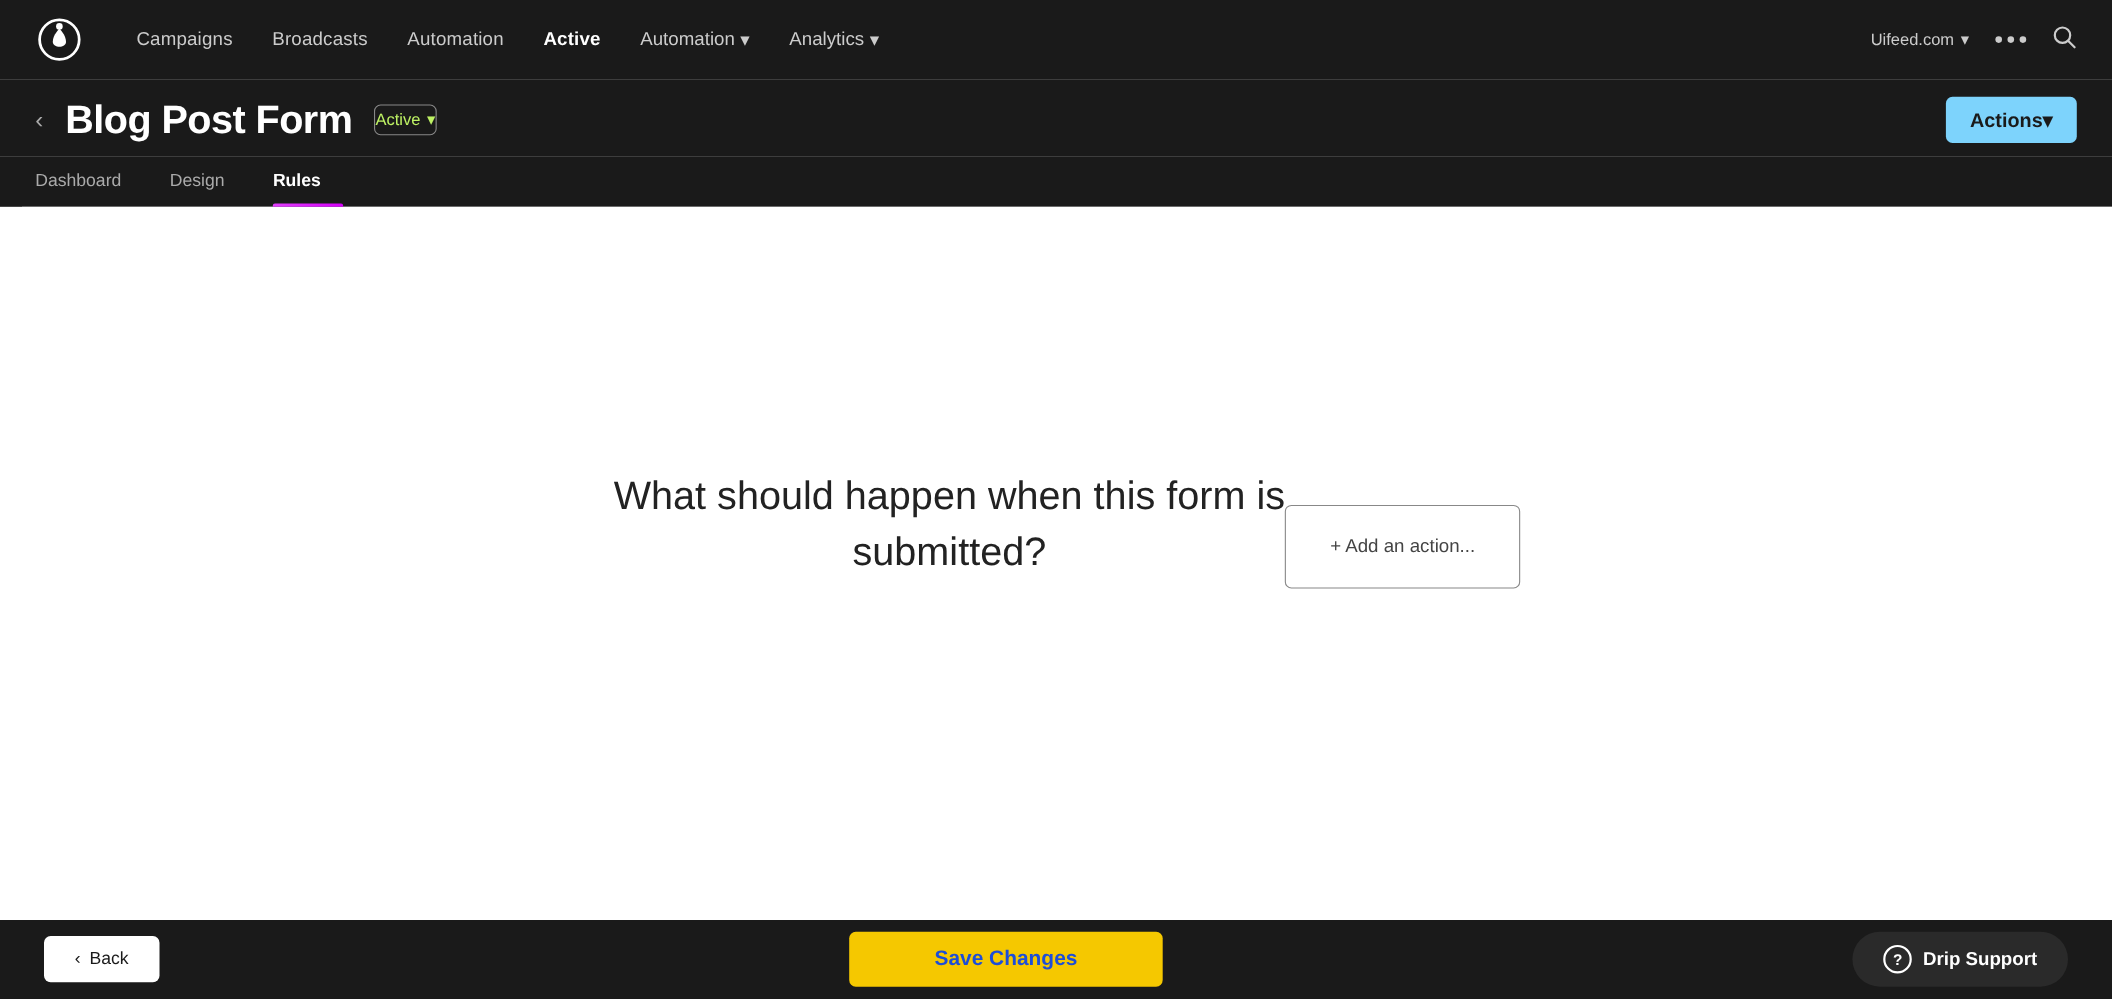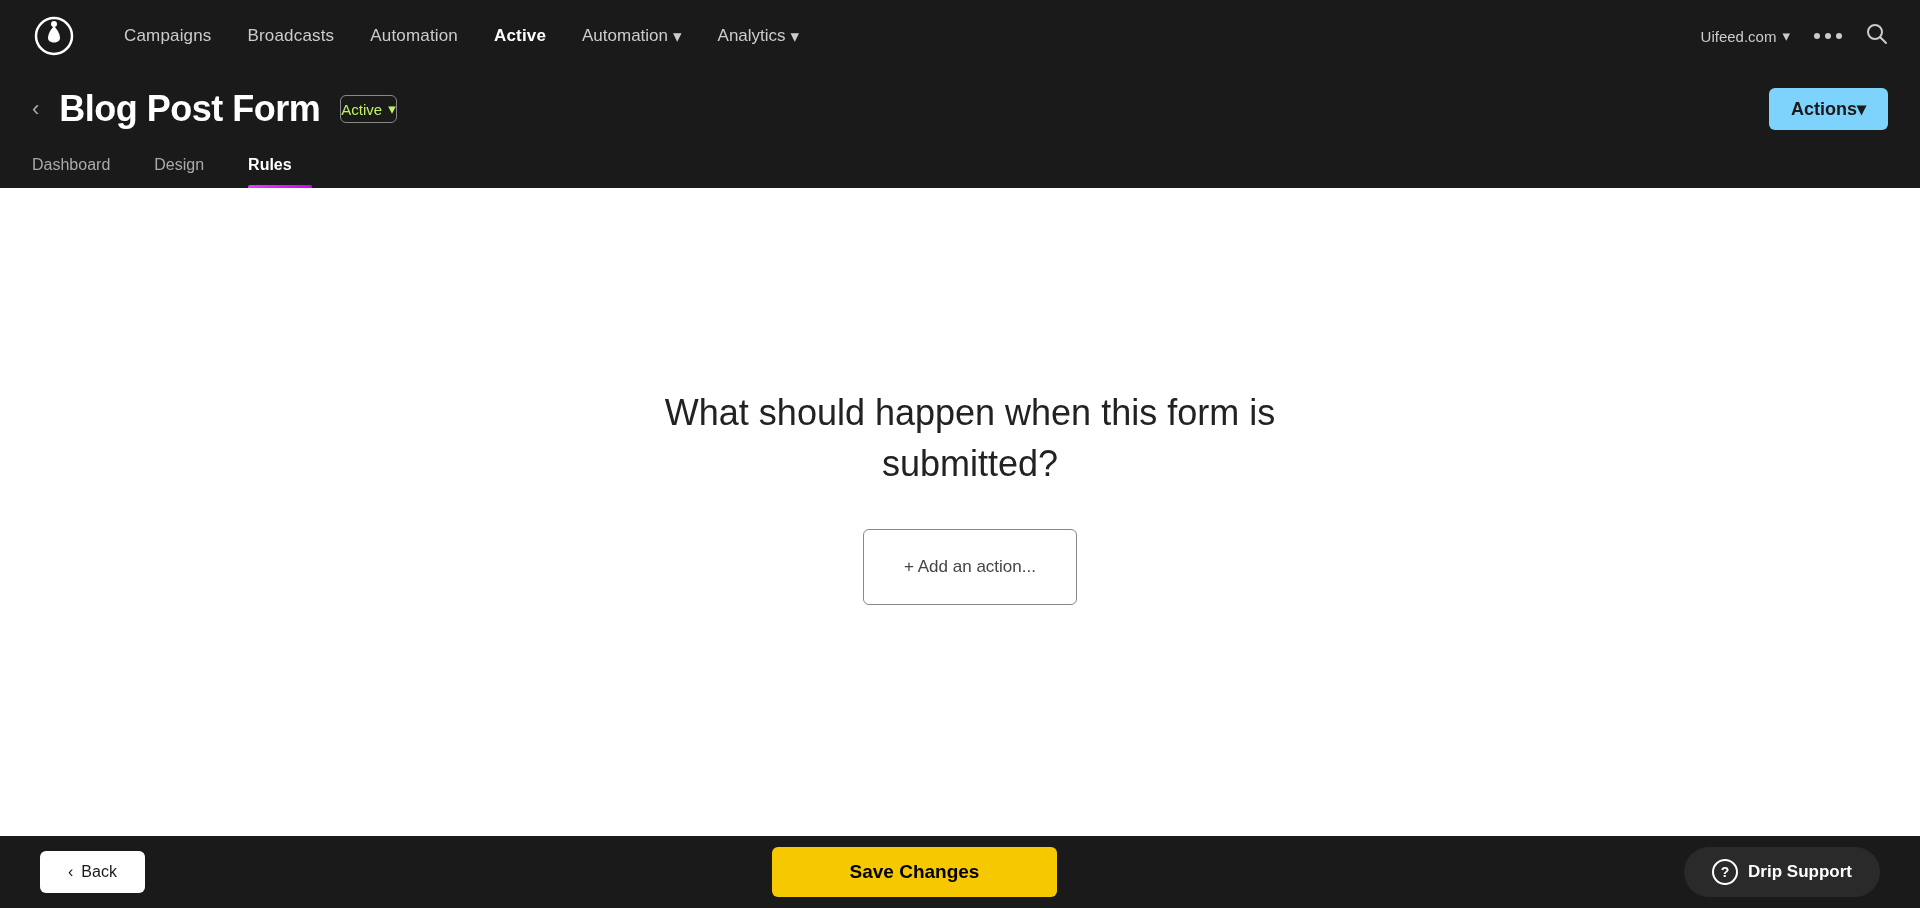--- a/index.html
+++ b/index.html
@@ -155,21 +155,20 @@
       height: 3px;
       background: linear-gradient(90deg, #e040fb, #d500f9);
       border-radius: 2px 2px 0 0;
     }
 
     
     .main-content {
       background: #fff;
       flex: 1;
       display: flex;
-      flex-direction: column;
       align-items: center;
       justify-content: center;
       padding: 60px 32px;
       min-height: calc(908px - 72px - 90px - 57px - 72px);
       margin-left: 20px;
     }
     .main-question {
       font-size: 36px;
       font-weight: 400;
       color: #222;
@@ -214,21 +213,21 @@
       gap: 8px;
       cursor: pointer;
     }
     .save-btn {
       background: #f5c800;
       border: none;
       border-radius: 6px;
       padding: 14px 78px;
       font-size: 19px;
       font-weight: 700;
-      color: #000000;
+      color: #1d4ed8;
       cursor: pointer;
     }
     .support-btn {
       background: #2a2a2a;
       border: none;
       border-radius: 40px;
       padding: 12px 28px;
       font-size: 17px;
       font-weight: 600;
       color: #fff;

